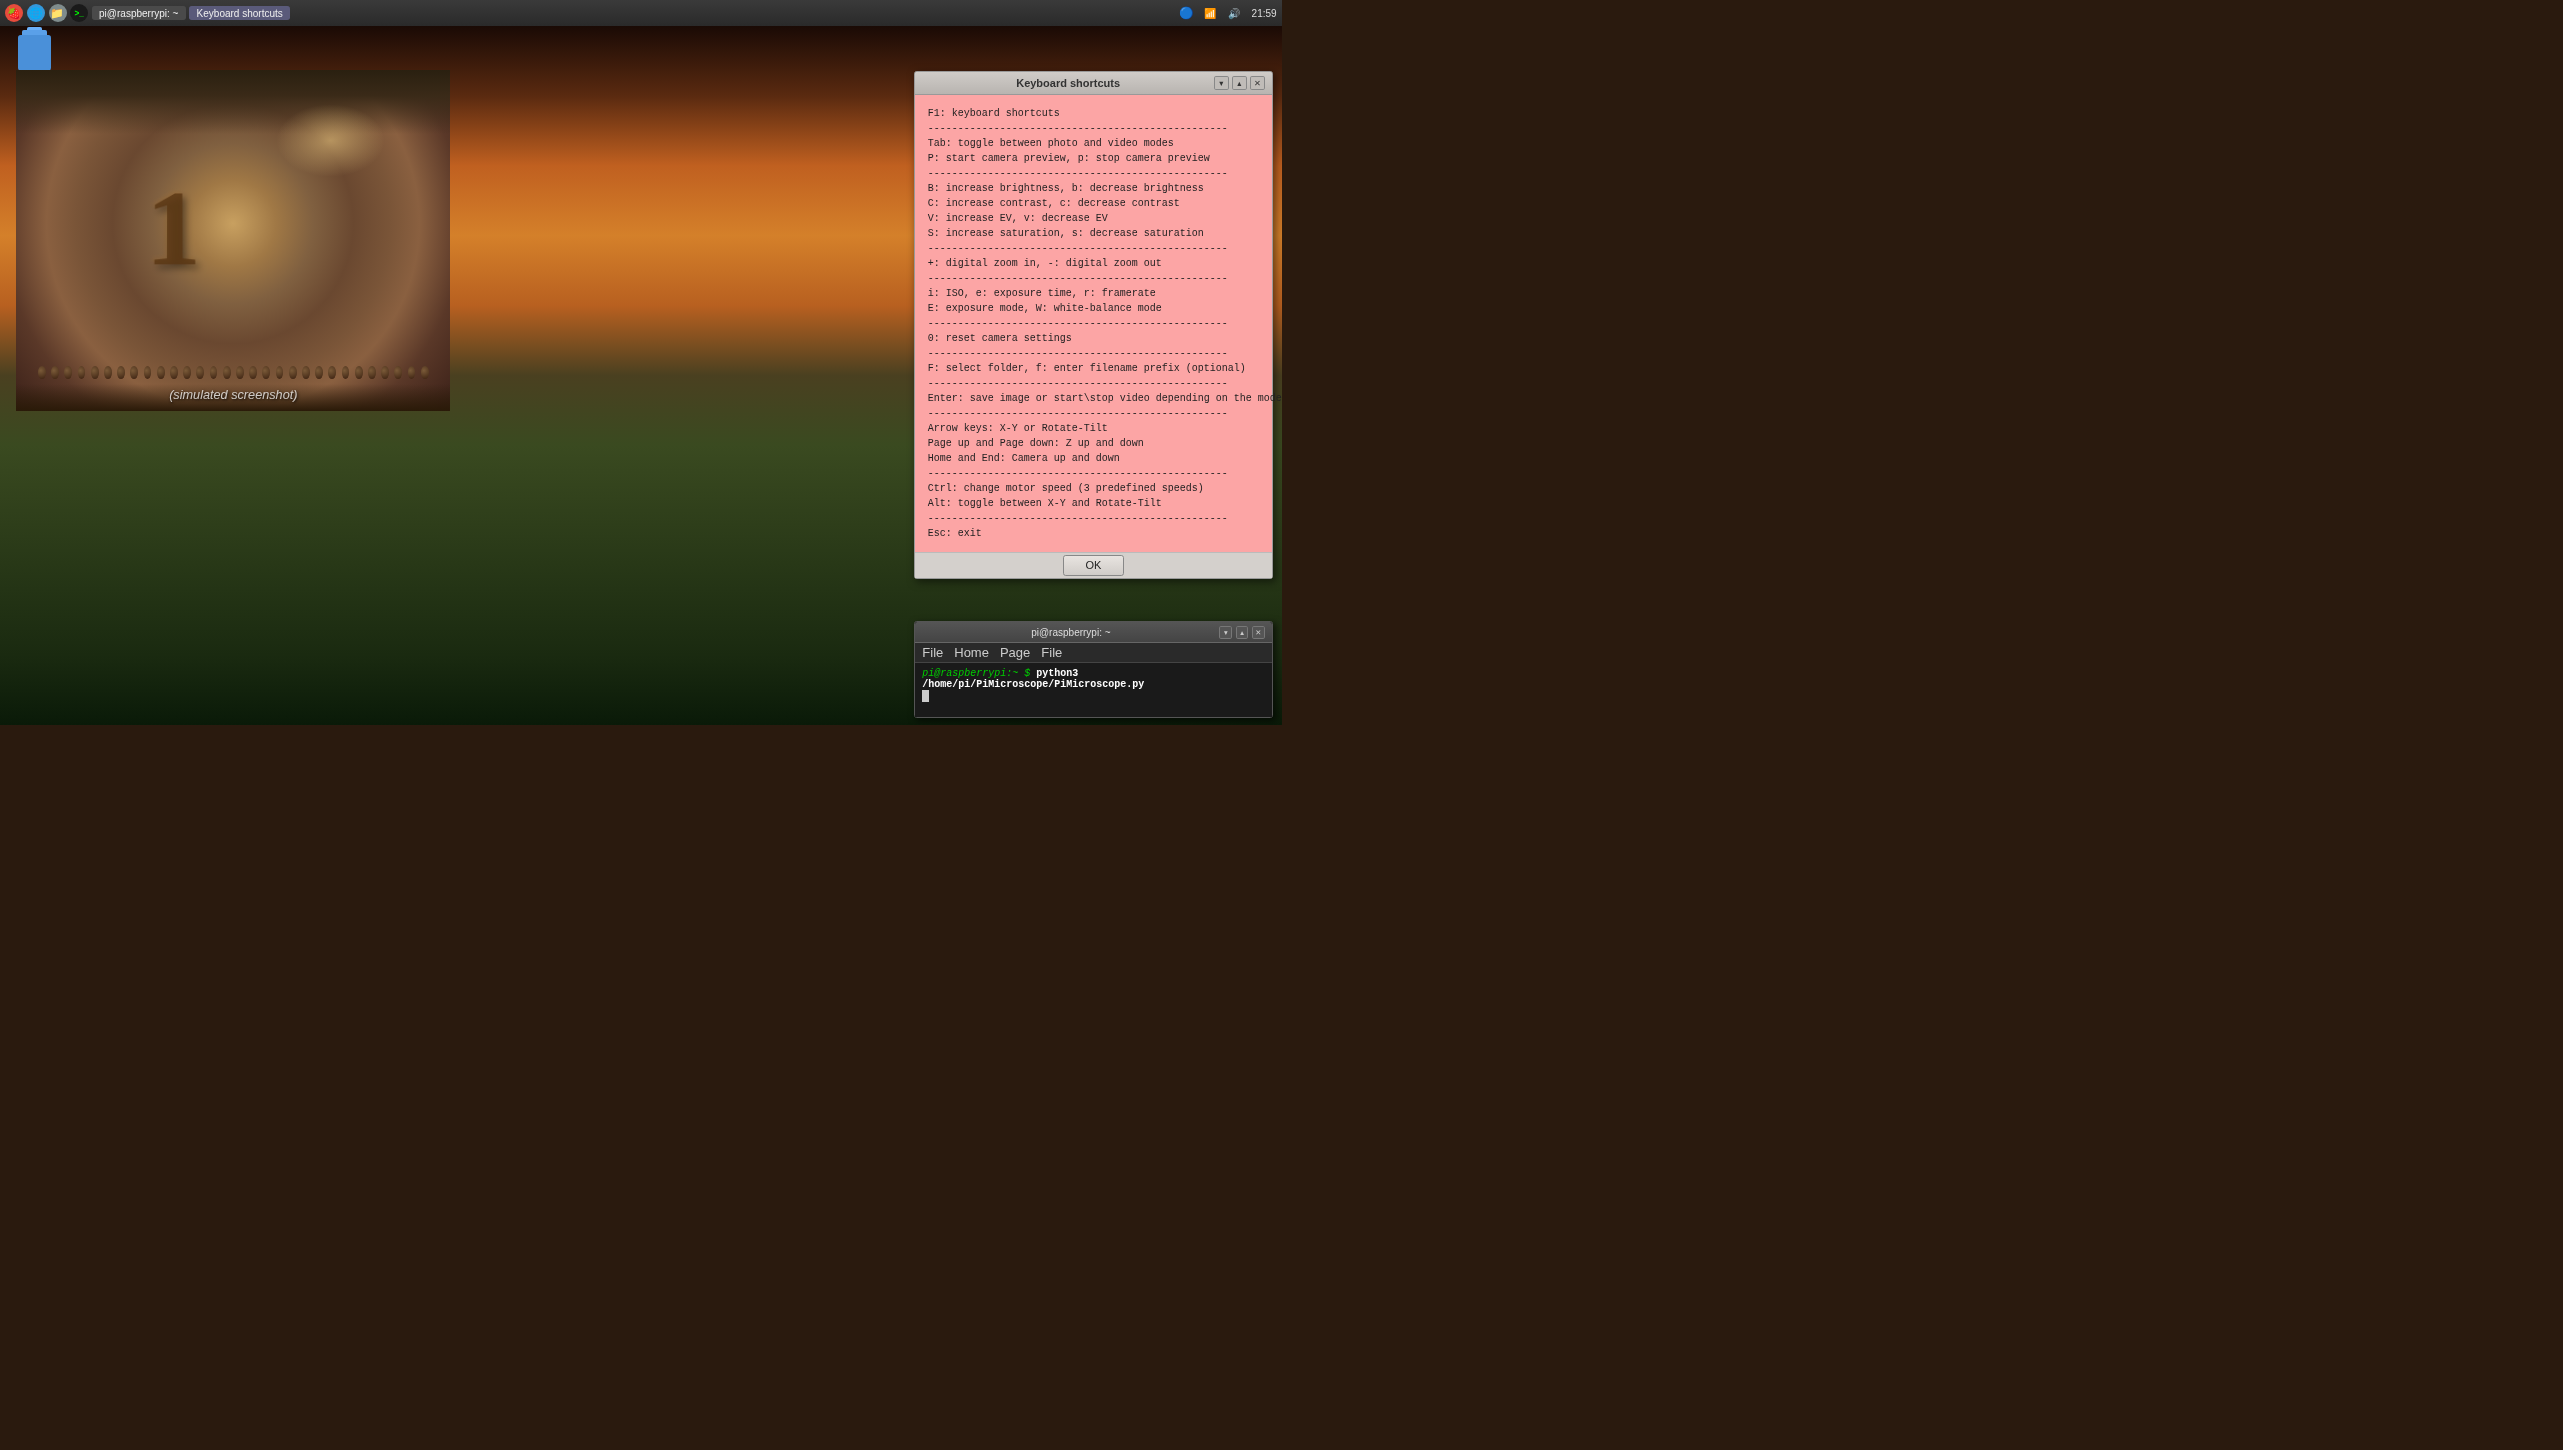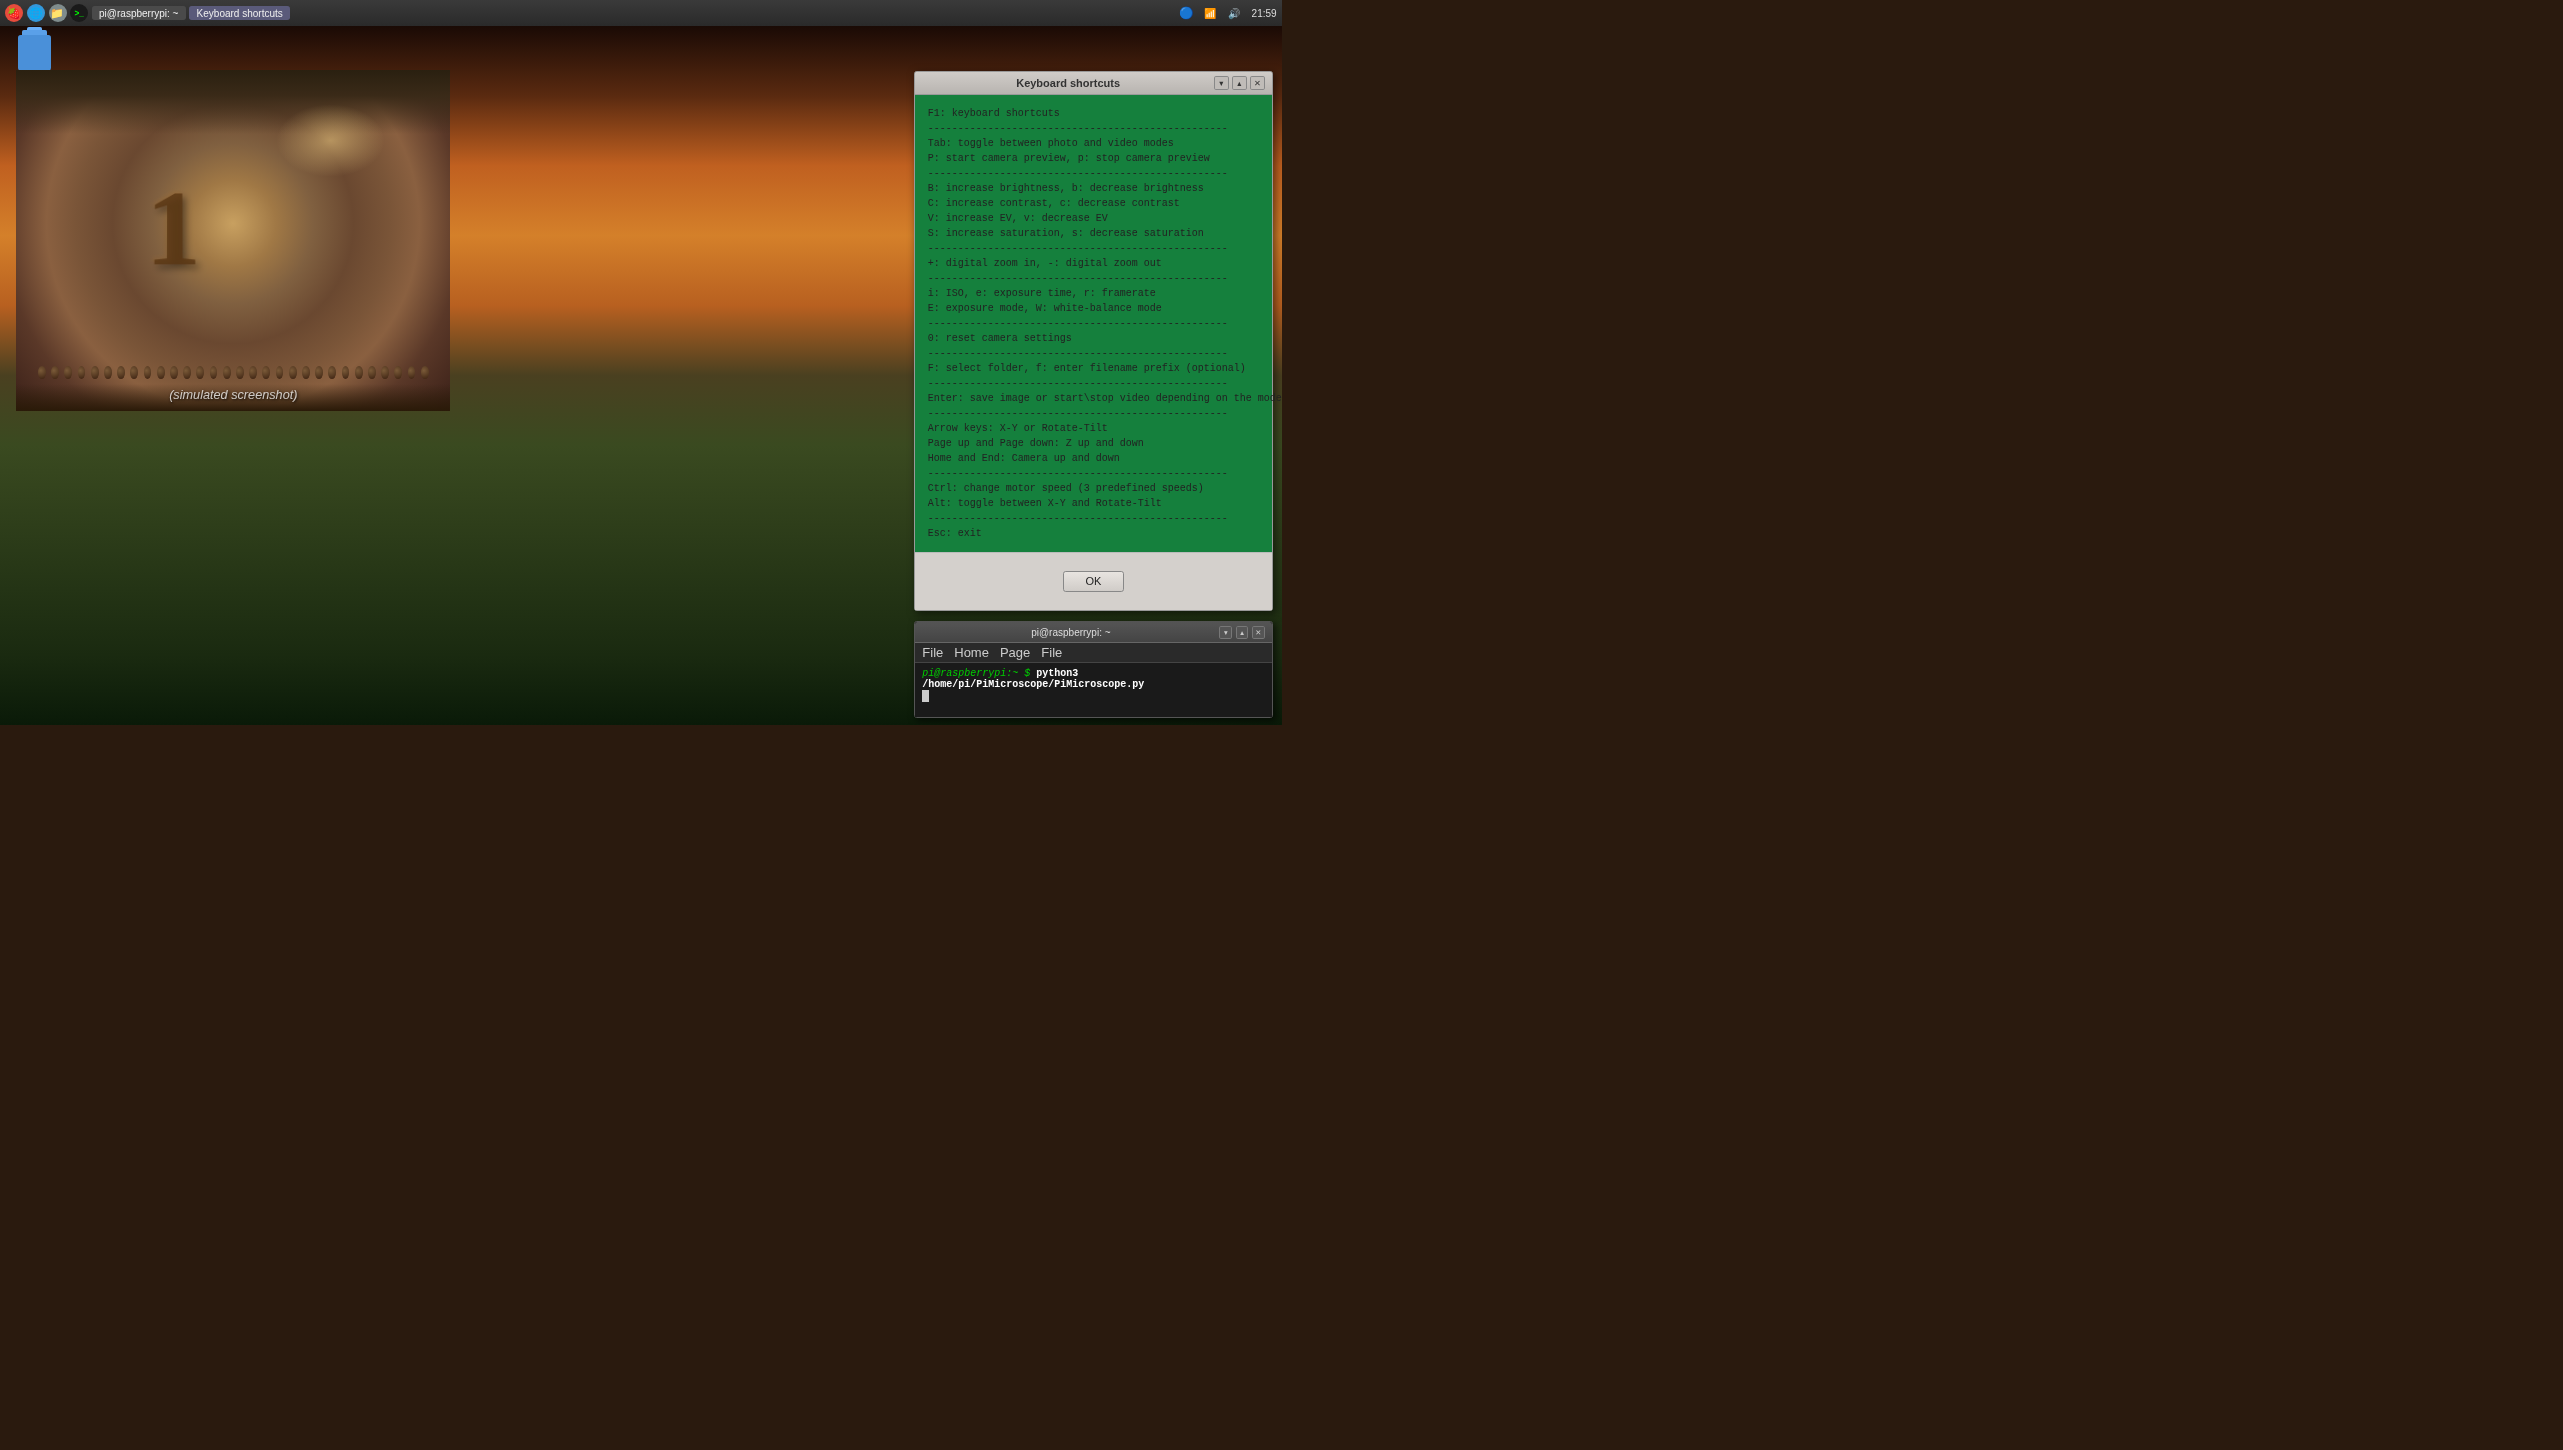--- a/index.html
+++ b/index.html
@@ -157,33 +157,33 @@
       border: 0.9px solid #888;
       border-radius: 1.8px;
       font-size: 8.2px;
       display: flex; align-items: center; justify-content: center;
       cursor: pointer;
       color: #333;
     }
 
     .dialog-content {
       padding: 11px 12.7px;
-      background: #15803d;
+      background: #fca5a5;
     }
 
     .shortcuts-text {
       font-family: 'Courier New', monospace;
       font-size: 10px;
       color: #222;
       line-height: 1.5;
       white-space: pre;
     }
 
     .dialog-footer {
-      padding: 18px;
+      padding: 2px;
       display: flex;
       justify-content: center;
       background: #d4d0cc;
       border-top: 0.9px solid #bbb;
     }
     .ok-button {
       padding: 3.6px 22px;
       background: linear-gradient(to bottom, #e8e4e0, #d0ccc8);
       border: 0.9px solid #888;
       border-radius: 2.7px;

